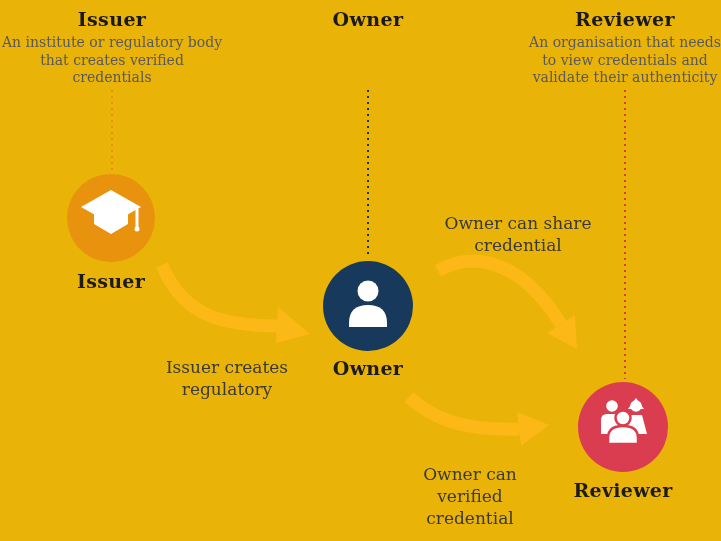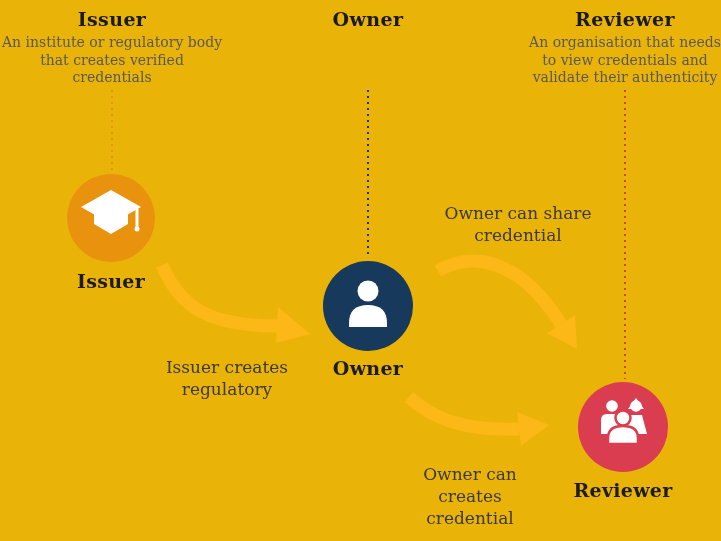--- a/index.html
+++ b/index.html
@@ -27,21 +27,21 @@
     text-align:center;letter-spacing:.3px;
   }
   #label-issuer{left:61px;top:270px;width:100px;}
   #label-owner{left:318px;top:357px;width:100px;}
   #label-reviewer{left:560px;top:479px;width:126px;}
   .arrow-label{
     position:absolute;font-size:17px;color:#3a3a3a;text-align:center;
     line-height:22px;white-space:pre-line;
   }
   #arrow-label-create{left:137px;top:356px;width:180px;}
-  #arrow-label-share{left:428px;top:202px;width:180px;}
+  #arrow-label-share{left:428px;top:212px;width:180px;}
   #arrow-label-withdraw{left:390px;top:463px;width:160px;}
 </style>
 </head>
 <body>
 
 <div id="stage">
 
   <svg id="diagram-svg" viewBox="0 0 721 541">
 
     <line x1="112" y1="90" x2="112" y2="171" stroke-width="2" stroke-dasharray="2 4" stroke="#E8920E"></line>
@@ -101,16 +101,16 @@
 
   <div class="node-label" id="label-issuer">Issuer</div>
   <div class="node-label" id="label-owner">Owner</div>
   <div class="node-label" id="label-reviewer">Reviewer</div>
 
   <div class="arrow-label" id="arrow-label-create">Issuer creates
 regulatory</div>
   <div class="arrow-label" id="arrow-label-share">Owner can share
 credential</div>
   <div class="arrow-label" id="arrow-label-withdraw">Owner can
-creates
+verified
 credential</div>
 
 </div>
 
 </body></html>

